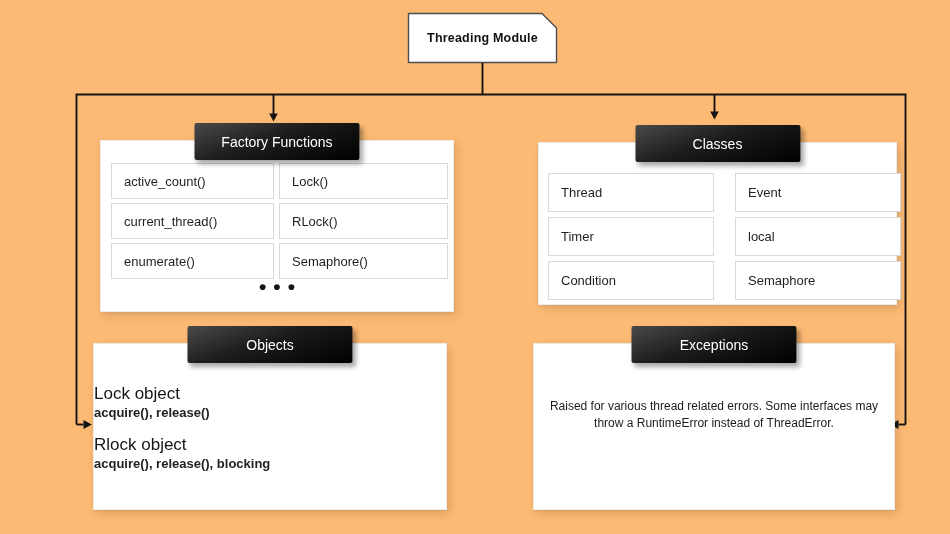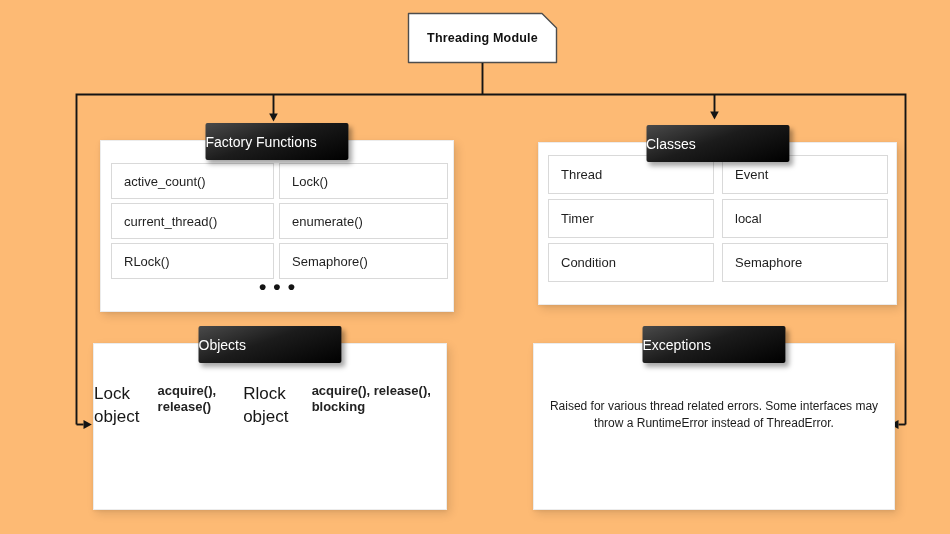--- a/index.html
+++ b/index.html
@@ -16,41 +16,41 @@
   .panel{
     position:absolute;background:#ffffff;border:1px solid #ececec;
     box-shadow:3px 4px 9px rgba(0,0,0,.12), 0 1px 3px rgba(0,0,0,.06);
   }
   #fp-panel{left:100px;top:140px;width:352px;height:170px;}
   #classes-panel{left:538px;top:142px;width:357px;height:161px;}
   #objects-panel{left:93px;top:343px;width:352px;height:165px;}
   #exceptions-panel{left:533px;top:343px;width:360px;height:165px;}
   .hdr{
     position:absolute;top:-18px;left:50%;transform:translateX(-50%);
-    width:143px;height:37px;border-radius:2px;
+    width:165px;height:37px;border-radius:2px;
     background:linear-gradient(160deg,#4a4a4a 0%,#1c1c1c 45%,#000 100%);
     box-shadow:3px 4px 5px rgba(0,0,0,.35);
-    display:flex;align-items:center;justify-content:flex-start;
+    display:flex;align-items:center;justify-content:center;
     color:#ffffff;font-size:14px;z-index:3;
   }
   .grid{position:absolute;display:grid;}
   .fp-grid{left:10px;top:22px;grid-template-columns:163px 169px;grid-auto-rows:36px;gap:4px 5px;}
-  .classes-grid{left:9px;top:12px;grid-template-columns:166px 166px;grid-auto-rows:39px;gap:5px 8px;}
+  .classes-grid{left:9px;top:30px;grid-template-columns:166px 166px;grid-auto-rows:39px;gap:5px 21px;}
   .cell{
     border:1px solid #d9d9d9;background:#fff;
     display:flex;align-items:center;padding-left:12px;
     font-size:13px;color:#1f1f1f;white-space:nowrap;overflow:hidden;
   }
   .dots{
     position:absolute;left:0;right:0;top:139px;text-align:center;
     font-size:21px;font-weight:bold;letter-spacing:7px;text-indent:7px;color:#141414;
     line-height:14px;
   }
   .obj-body{position:absolute;left:0;right:4px;top:0;padding-top:38px;
-    display:flex;flex-direction:row;align-items:center;}
+    display:flex;flex-direction:column;}
   .obj-title{font-size:17px;color:#161616;line-height:23px;}
   .obj-methods{font-size:13px;font-weight:bold;color:#222;line-height:16px;margin-bottom:12px;}
   .exc-body{position:absolute;left:0;right:0;top:0;padding-top:40px;
     display:flex;flex-direction:column;align-items:center;}
   .exc-name{font-size:17px;color:#161616;line-height:24px;transform:translateX(13px);}
   .exc-desc{margin-top:14px;width:334px;text-align:center;font-size:12px;line-height:17px;color:#1c1c1c;}
 </style>
 </head>
 <body>
 
@@ -81,22 +81,22 @@
   </div>
 
   <section class="panel" id="fp-panel">
     <div class="hdr">
       <span>Factory Functions</span>
     </div>
     <div class="grid fp-grid">
       <div class="cell">active_count()</div>
       <div class="cell">Lock()</div>
       <div class="cell">current_thread()</div>
+      <div class="cell">RLock()</div>
       <div class="cell">enumerate()</div>
-      <div class="cell">RLock()</div>
       <div class="cell">Semaphore()</div>
     </div>
     <div class="dots">•••</div>
   </section>
 
   <section class="panel" id="classes-panel">
     <div class="hdr">
       <span>Classes</span>
     </div>
     <div class="grid classes-grid">

